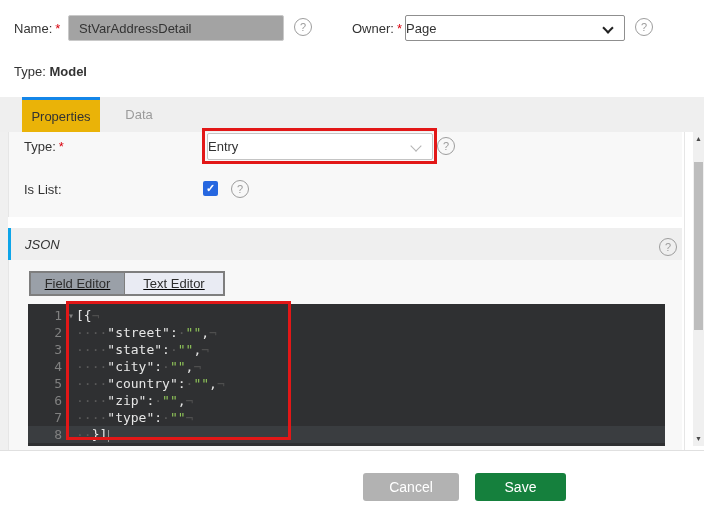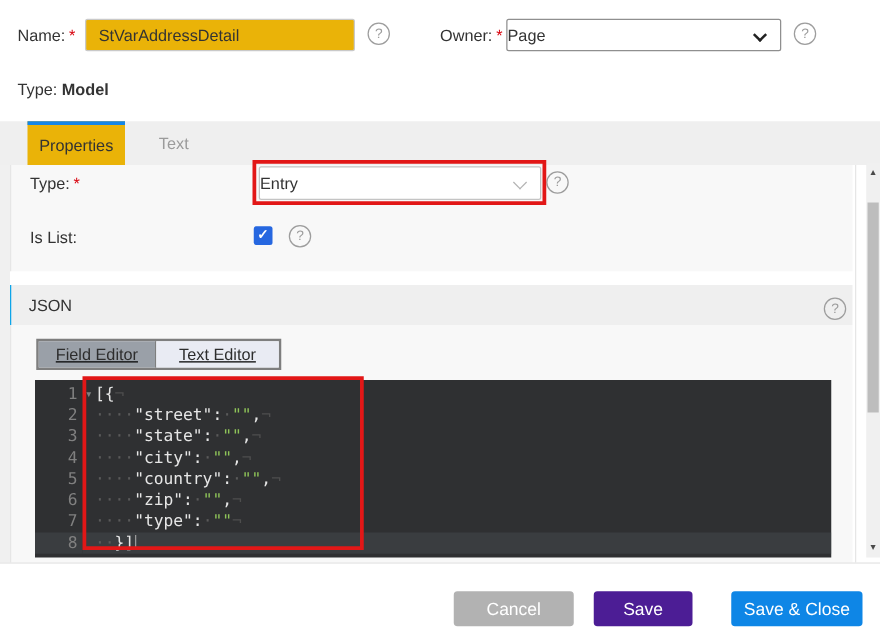--- a/index.html
+++ b/index.html
@@ -4,21 +4,21 @@
 <style>
   * { margin:0; padding:0; box-sizing:border-box; }
   body { background:#fff; font-family:"Liberation Sans", sans-serif; }
   .screen { position:relative; width:704px; height:511px; background:#fff; overflow:hidden; }
 
   .lbl { position:absolute; font-size:13px; color:#333; }
   .req { color:#d8000c; margin-left:3px; }
 
   .text-input { position:absolute; left:68px; top:15px; width:216px; height:26px;
     border:1px solid #c9c9c9; border-radius:2px; font-size:13px; color:#333;
-    padding:0 10px; font-family:"Liberation Sans", sans-serif; background:#eab308; }
+    padding:0 10px; font-family:"Liberation Sans", sans-serif; background:#a3a3a3; }
 
   .help { position:absolute; width:18px; height:18px; border:1.5px solid #9d9d9d;
     border-radius:50%; display:flex; align-items:center; justify-content:center; background:transparent; }
   .help span { font-size:11px; color:#9d9d9d; line-height:1; }
 
   .select { position:absolute; background:#fff; border:1px solid #8f8f8f; border-radius:2px;
     display:flex; align-items:center; font-size:13px; color:#333; padding:0 0; }
   .select .chev { position:absolute; right:12px; top:8px; width:8px; height:8px;
     border-right:2px solid #222; border-bottom:2px solid #222; transform:rotate(45deg); }
   .select.light-border { border:1px solid #c4c4c4; }
@@ -37,21 +37,21 @@
   .panel-edge { position:absolute; left:684px; top:132px; width:1px; height:318px; background:#e6e6e6; }
 
   .form-section { position:absolute; left:8px; top:132px; width:674px; height:85px;
     background:#f8f8f8; border-left:1px solid #e6e6e6; }
 
   .checkbox { position:absolute; left:203px; top:181px; width:15px; height:15px; background:#2667e0;
     border-radius:2px; display:flex; align-items:center; justify-content:center; }
   .checkbox span { color:#fff; font-size:11px; font-weight:bold; line-height:1; }
 
   .json-header { position:absolute; left:8px; top:228px; width:674px; height:32px; background:#efefef;
-    border-left:1px solid #0ea5e9; display:flex; align-items:center; }
+    border-left:3px solid #0ea5e9; display:flex; align-items:center;font-style:italic; }
   .json-header .title { font-size:13px; color:#333; font-weight:500; margin-left:14px; }
   .json-body { position:absolute; left:8px; top:260px; width:674px; height:190px;
     background:#f8f8f8; border-left:1px solid #e6e6e6; }
 
   .toggle { position:absolute; left:29px; top:271px; height:25px; display:flex;
     border:2px solid #7e7e7e;text-decoration:underline; }
   .toggle .tbtn { height:100%; display:flex; align-items:center; justify-content:center;
     font-size:13px; color:#2d2d2d; }
   .tbtn.field { width:94px; background:#9aa0a8; border-right:1px solid #7e7e7e; }
   .tbtn.text  { width:98px; background:#e9ebf3; }
@@ -79,21 +79,21 @@
     align-items:center; justify-content:center; font-size:7px; color:#4a4a4a; }
   .scroll-thumb { position:absolute; left:1px; top:32px; width:9px; height:168px; background:#bdbdbd; }
 
   .footer-divider { position:absolute; left:0; top:450px; width:704px; height:1px; background:#e0e0e0; }
   .footer { position:absolute; left:0; top:451px; width:704px; height:60px; background:#fff; }
 
   .btn { position:absolute; top:473px; height:28px; border:none; border-radius:3px; color:#fff;
     font-size:14px; font-family:Liberation Sans, sans-serif; display:flex;
     align-items:center; justify-content:center; cursor:pointer; }
   .btn.cancel { left:363px; width:96px;  background:#b2b2b2; }
-  .btn.save   { left:475px; width:79px;  background:#4c1d95; }
+  .btn.save   { left:475px; width:91px;  background:#15803d; }
   .btn.saveclose { left:585px; width:105px; background:#0e86e6; }
 </style>
 </head>
 <body>
 
 <div class="screen">
 
   <div class="lbl" style="left:14px; top:21px;"><span>Name:</span><span class="req">*</span></div>
   <input class="text-input" type="text" value="StVarAddressDetail" style="">
   <div class="help" style="left:294px; top:18px;">
@@ -109,21 +109,21 @@
     <span>?</span>
   </div>
 
   <div class="static-type"><span>Type:</span>&nbsp;<b>Model</b></div>
 
   <div class="tabbar">
     <div class="tab active" style="left:22px; width:78px;">
       <span>Properties</span>
     </div>
     <div class="tab inactive" style="left:100px; width:78px;">
-      <span>Text</span>
+      <span>Data</span>
     </div>
   </div>
 
   <div class="left-strip"></div>
   <div class="panel-edge"></div>
 
   <div class="form-section"></div>
 
   <div class="lbl" style="left:24px; top:139px;"><span>Type:</span><span class="req">*</span></div>
   <div class="select light-border" style="left:207px; top:133px; width:226px; height:27px;">
@@ -192,15 +192,14 @@
     <div class="scroll-thumb"></div>
     <div class="scroll-btn" style="top:302px;">
       <span>▼</span>
     </div>
   </div>
 
   <div class="footer-divider"></div>
   <div class="footer"></div>
   <button class="btn cancel">Cancel</button>
   <button class="btn save">Save</button>
-  <button class="btn saveclose">Save &amp; Close</button>
 
 </div>
 
 </body></html>

